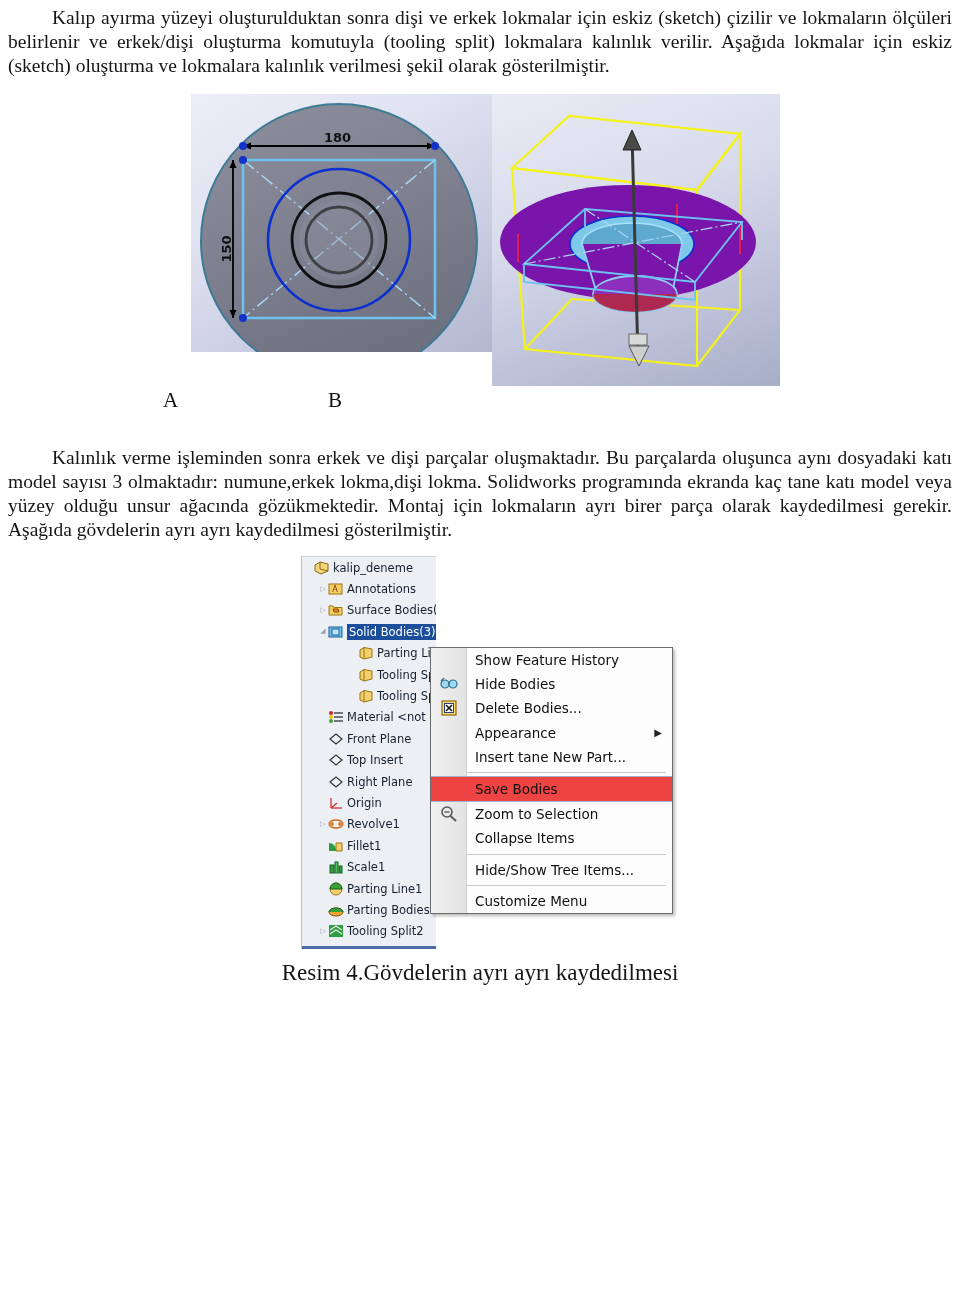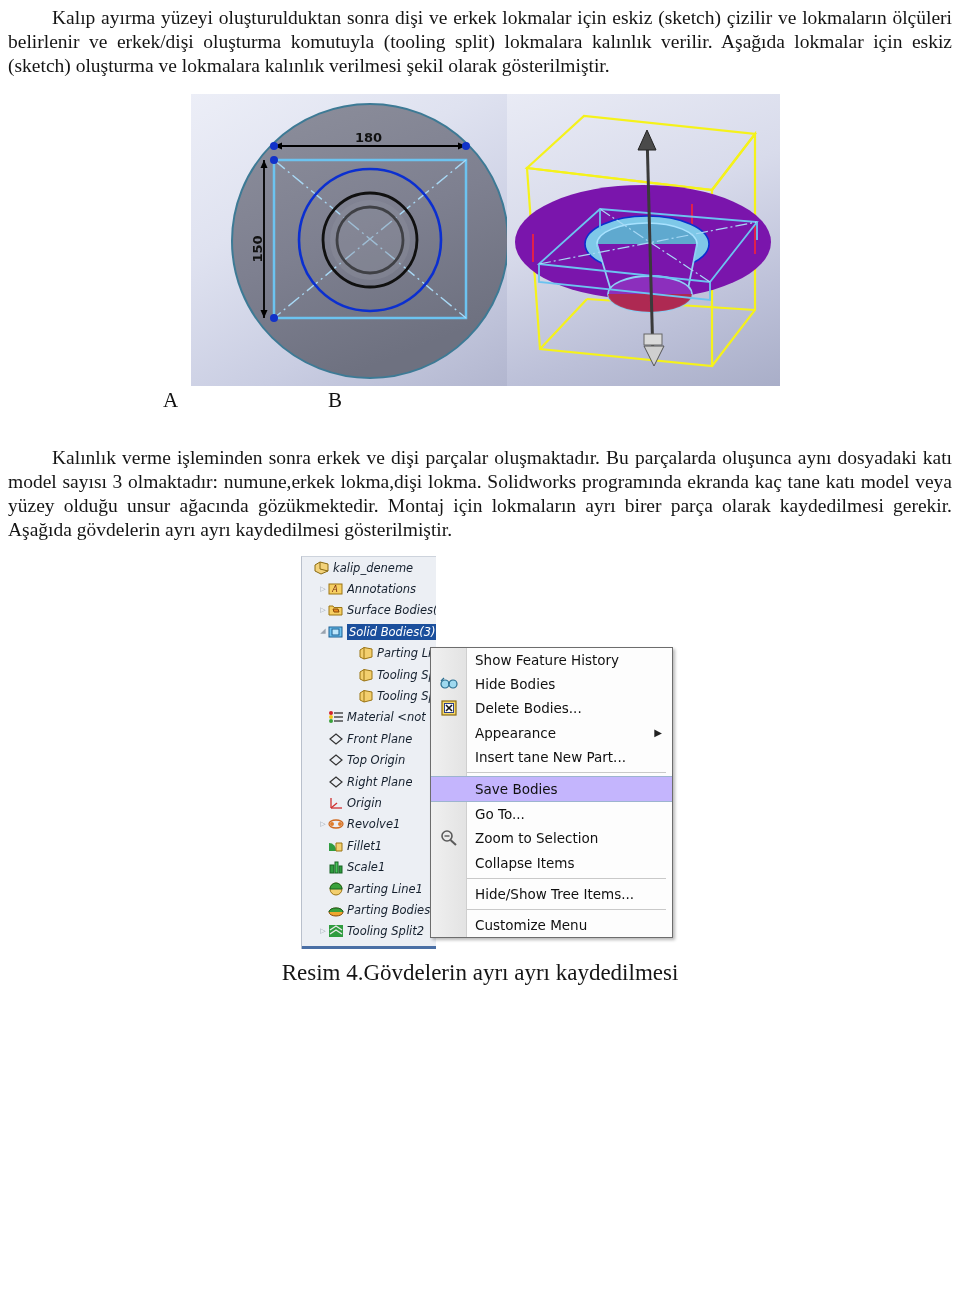--- a/index.html
+++ b/index.html
@@ -47,23 +47,22 @@
     width: 589px;
     height: 292px;
     display: flex;
   }
   .fig-a, .fig-b {
     position: relative;
     overflow: hidden;
   }
   .fig-a {
     width: 301px;
-    height: 292px;
+    height: 258px;
     background: linear-gradient(150deg, #eceef7 0%, #dfe2f0 35%, #c9cde2 70%, #b2b6cf 100%);
-    padding-left: 31px;
   }
   .fig-b {
     width: 288px;
     height: 292px;
     background: linear-gradient(160deg, #e9ebf5 0%, #d8dbeb 40%, #bcc0d8 75%, #a9aec8 100%);
   }
 
   
   .fig-letters {
     position: relative;
@@ -104,21 +103,20 @@
     position: absolute;
     left: 0;
     top: 0;
     width: 135px;
     height: 393px;
     background: #eceff4;
     border-left: 1px solid #b9c0cc;
     border-top: 1px solid #cdd3dc;
     box-sizing: border-box;
     overflow: hidden;
-    font-style: italic;
   }
   .sw-tree::after {
     content: "";
     position: absolute;
     left: 0; right: 0; bottom: 0;
     height: 3px;
     background: #4a6fa5;
   }
   .tree-row {
     position: relative;
@@ -179,21 +177,21 @@
     position: relative;
     height: 24.2px;
     display: flex;
     align-items: center;
     padding-left: 44px;
     font-size: 13.5px;
     color: #101010;
     white-space: nowrap;
   }
   .menu-item.hl {
-    background: #c4b5fd;
+    background: #ef4444;
     border-top: 1px solid #9db4cf;
     border-bottom: 1px solid #9db4cf;
   }
   .menu-sep {
     height: 1px;
     background: #c9c9c9;
     margin: 3px 6px 3px 36px;
   }
   .menu-item .submenu-arrow {
     position: absolute;
@@ -402,21 +400,21 @@
             <span class="tico"><svg width="16" height="14" viewBox="0 0 16 14">
                 <polygon points="2,7 8,2 14,7 8,12" fill="none" stroke="#333" stroke-width="1.2"></polygon>
               </svg></span>
             <span class="tlabel">Front Plane</span>
           </div>
           <div class="tree-row lvl2">
             <span class="arrow"></span>
             <span class="tico"><svg width="16" height="14" viewBox="0 0 16 14">
                 <polygon points="2,7 8,2 14,7 8,12" fill="none" stroke="#333" stroke-width="1.2"></polygon>
               </svg></span>
-            <span class="tlabel">Top Origin</span>
+            <span class="tlabel">Top Insert</span>
           </div>
           <div class="tree-row lvl2">
             <span class="arrow"></span>
             <span class="tico"><svg width="16" height="14" viewBox="0 0 16 14">
                 <polygon points="2,7 8,2 14,7 8,12" fill="none" stroke="#333" stroke-width="1.2"></polygon>
               </svg></span>
             <span class="tlabel">Right Plane</span>
           </div>
           <div class="tree-row lvl2">
             <span class="arrow"></span>
@@ -515,23 +513,20 @@
               <span class="submenu-arrow">▶</span>
             </div>
             <div class="menu-item">
               <span>Insert tane New Part...</span>
             </div>
             <div class="menu-sep"></div>
             <div class="menu-item hl">
               <span>Save Bodies</span>
             </div>
             <div class="menu-item">
-              <span>Go To...</span>
-            </div>
-            <div class="menu-item">
               <span class="menu-icon"><svg width="20" height="18" viewBox="0 0 20 18">
                   <circle cx="8" cy="7" r="5" fill="none" stroke="#5a5a5a" stroke-width="1.6"></circle>
                   <line x1="11.5" y1="11" x2="17" y2="16" stroke="#5a5a5a" stroke-width="2"></line>
                   <line x1="5.5" y1="7" x2="10.5" y2="7" stroke="#5a5a5a" stroke-width="1.4"></line>
                 </svg></span>
               <span>Zoom to Selection</span>
             </div>
             <div class="menu-item">
               <span>Collapse Items</span>
             </div>

